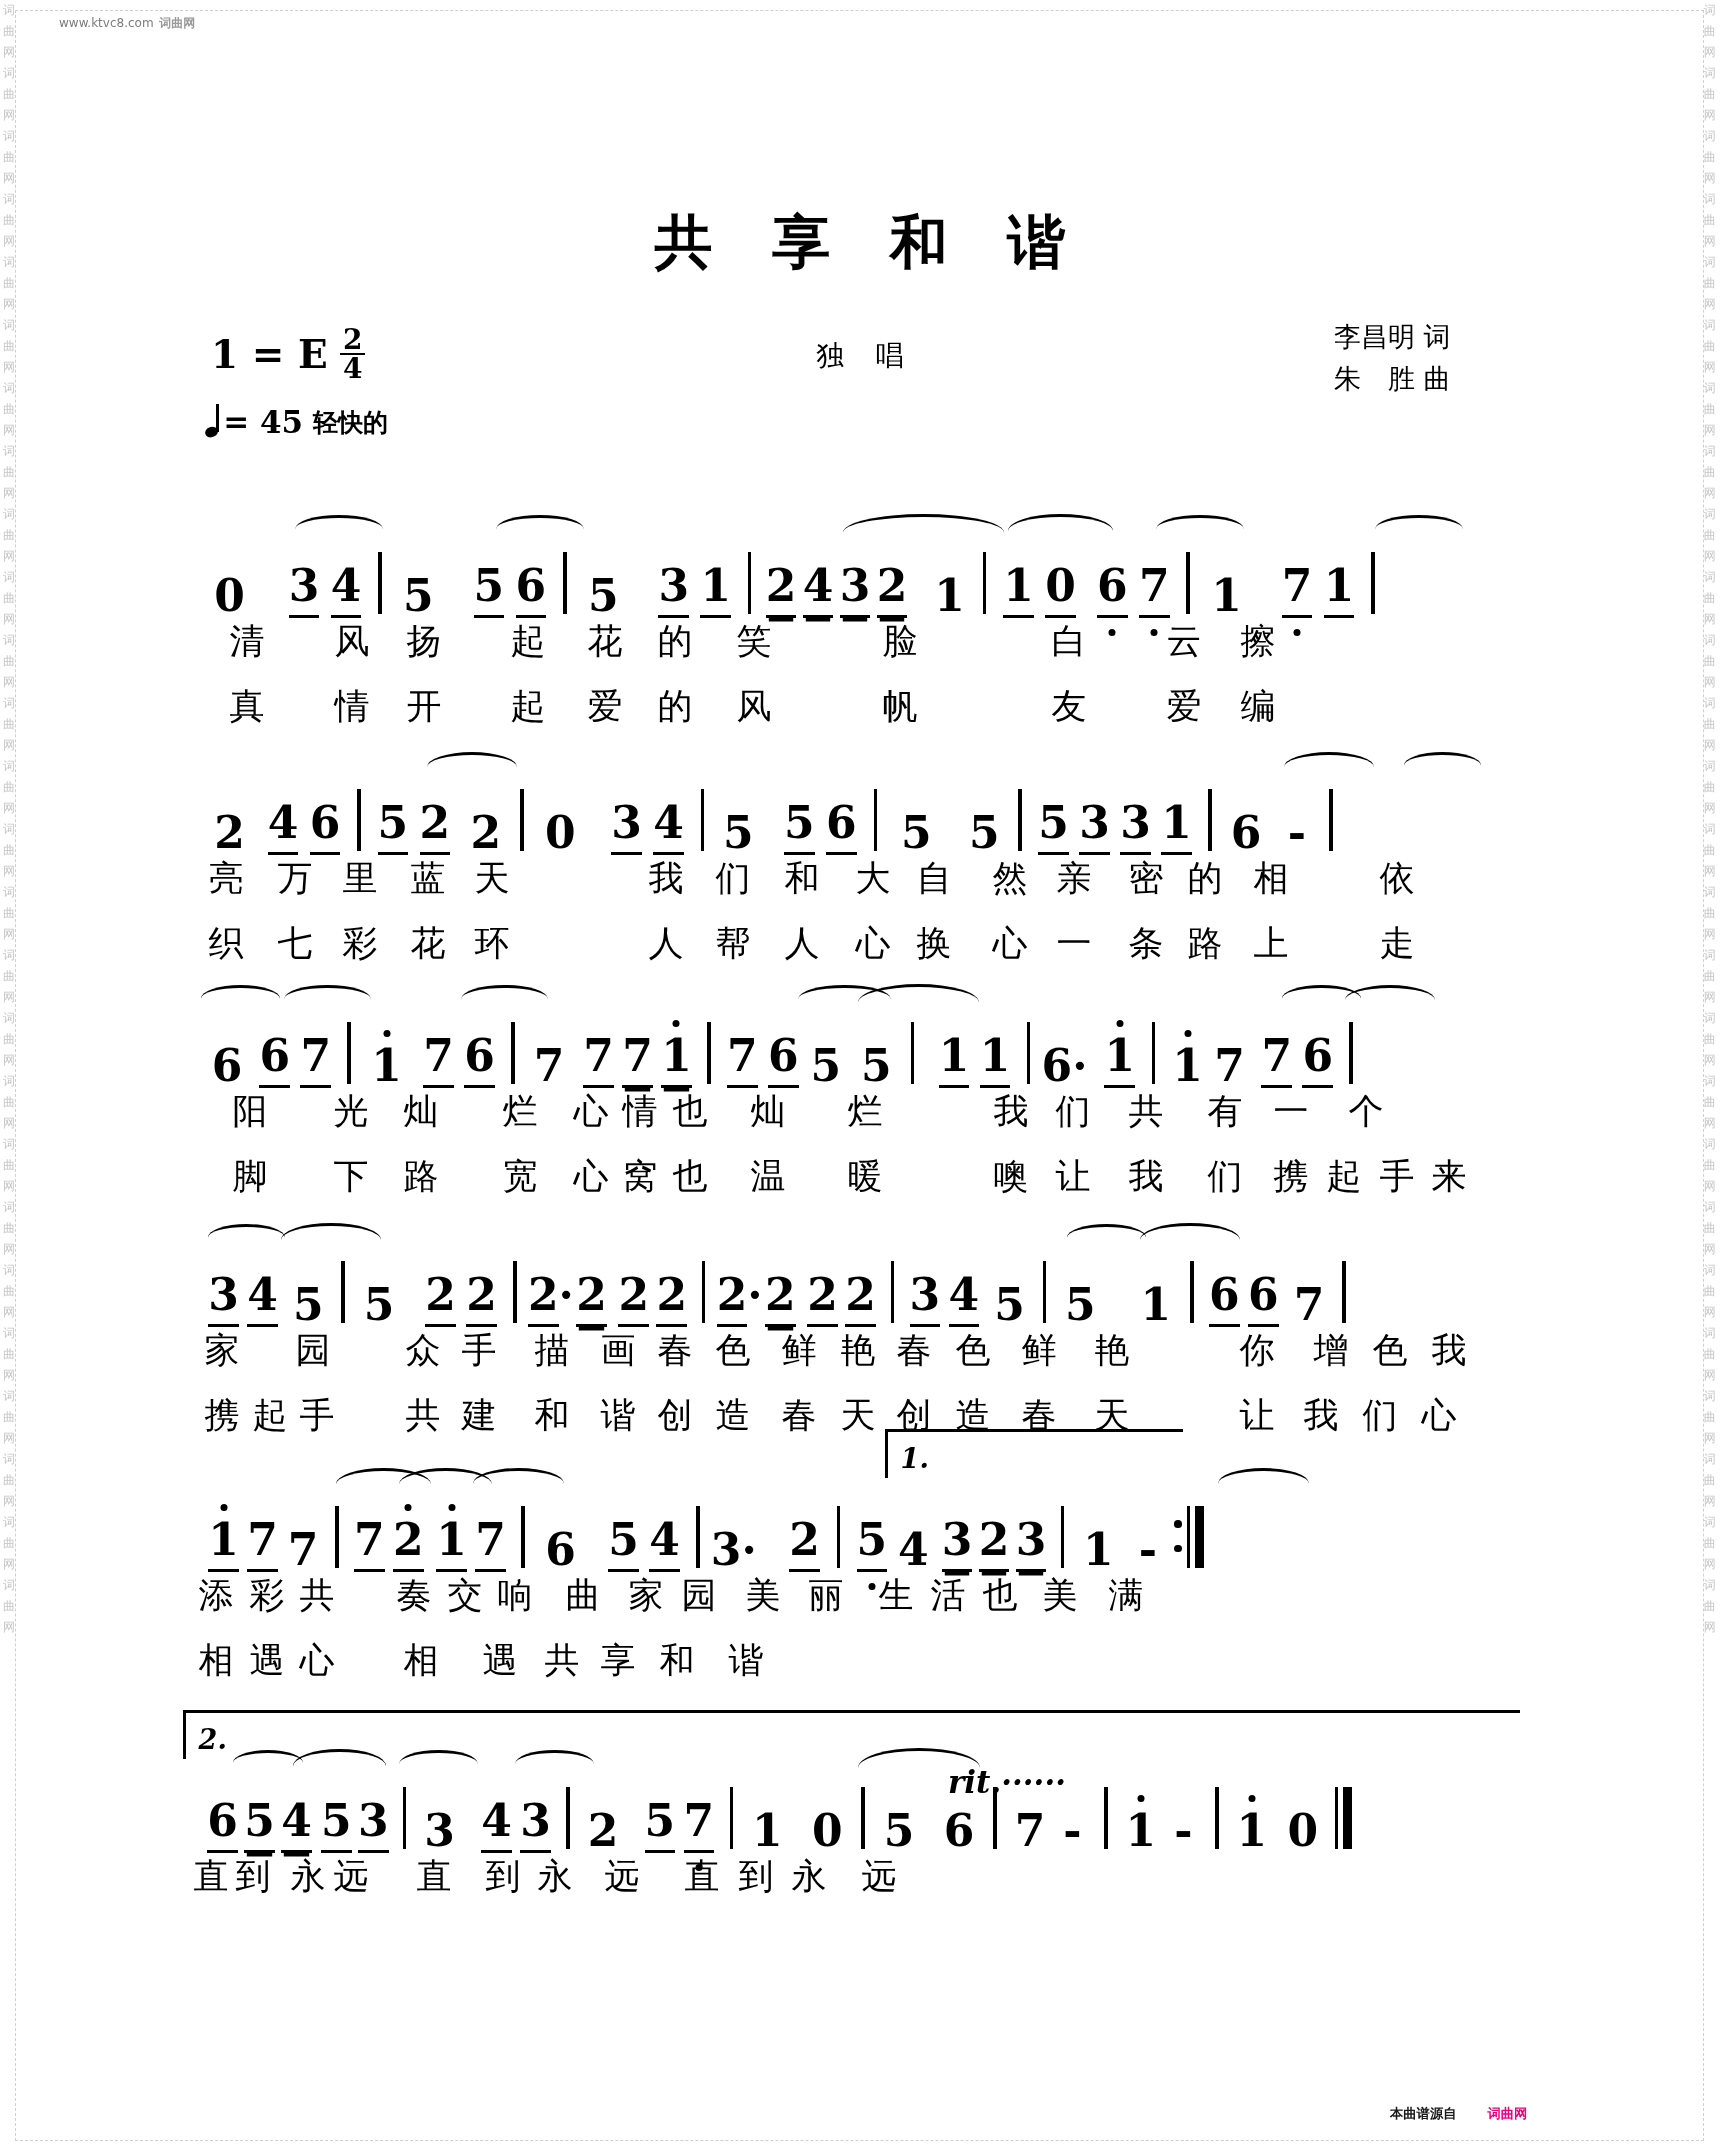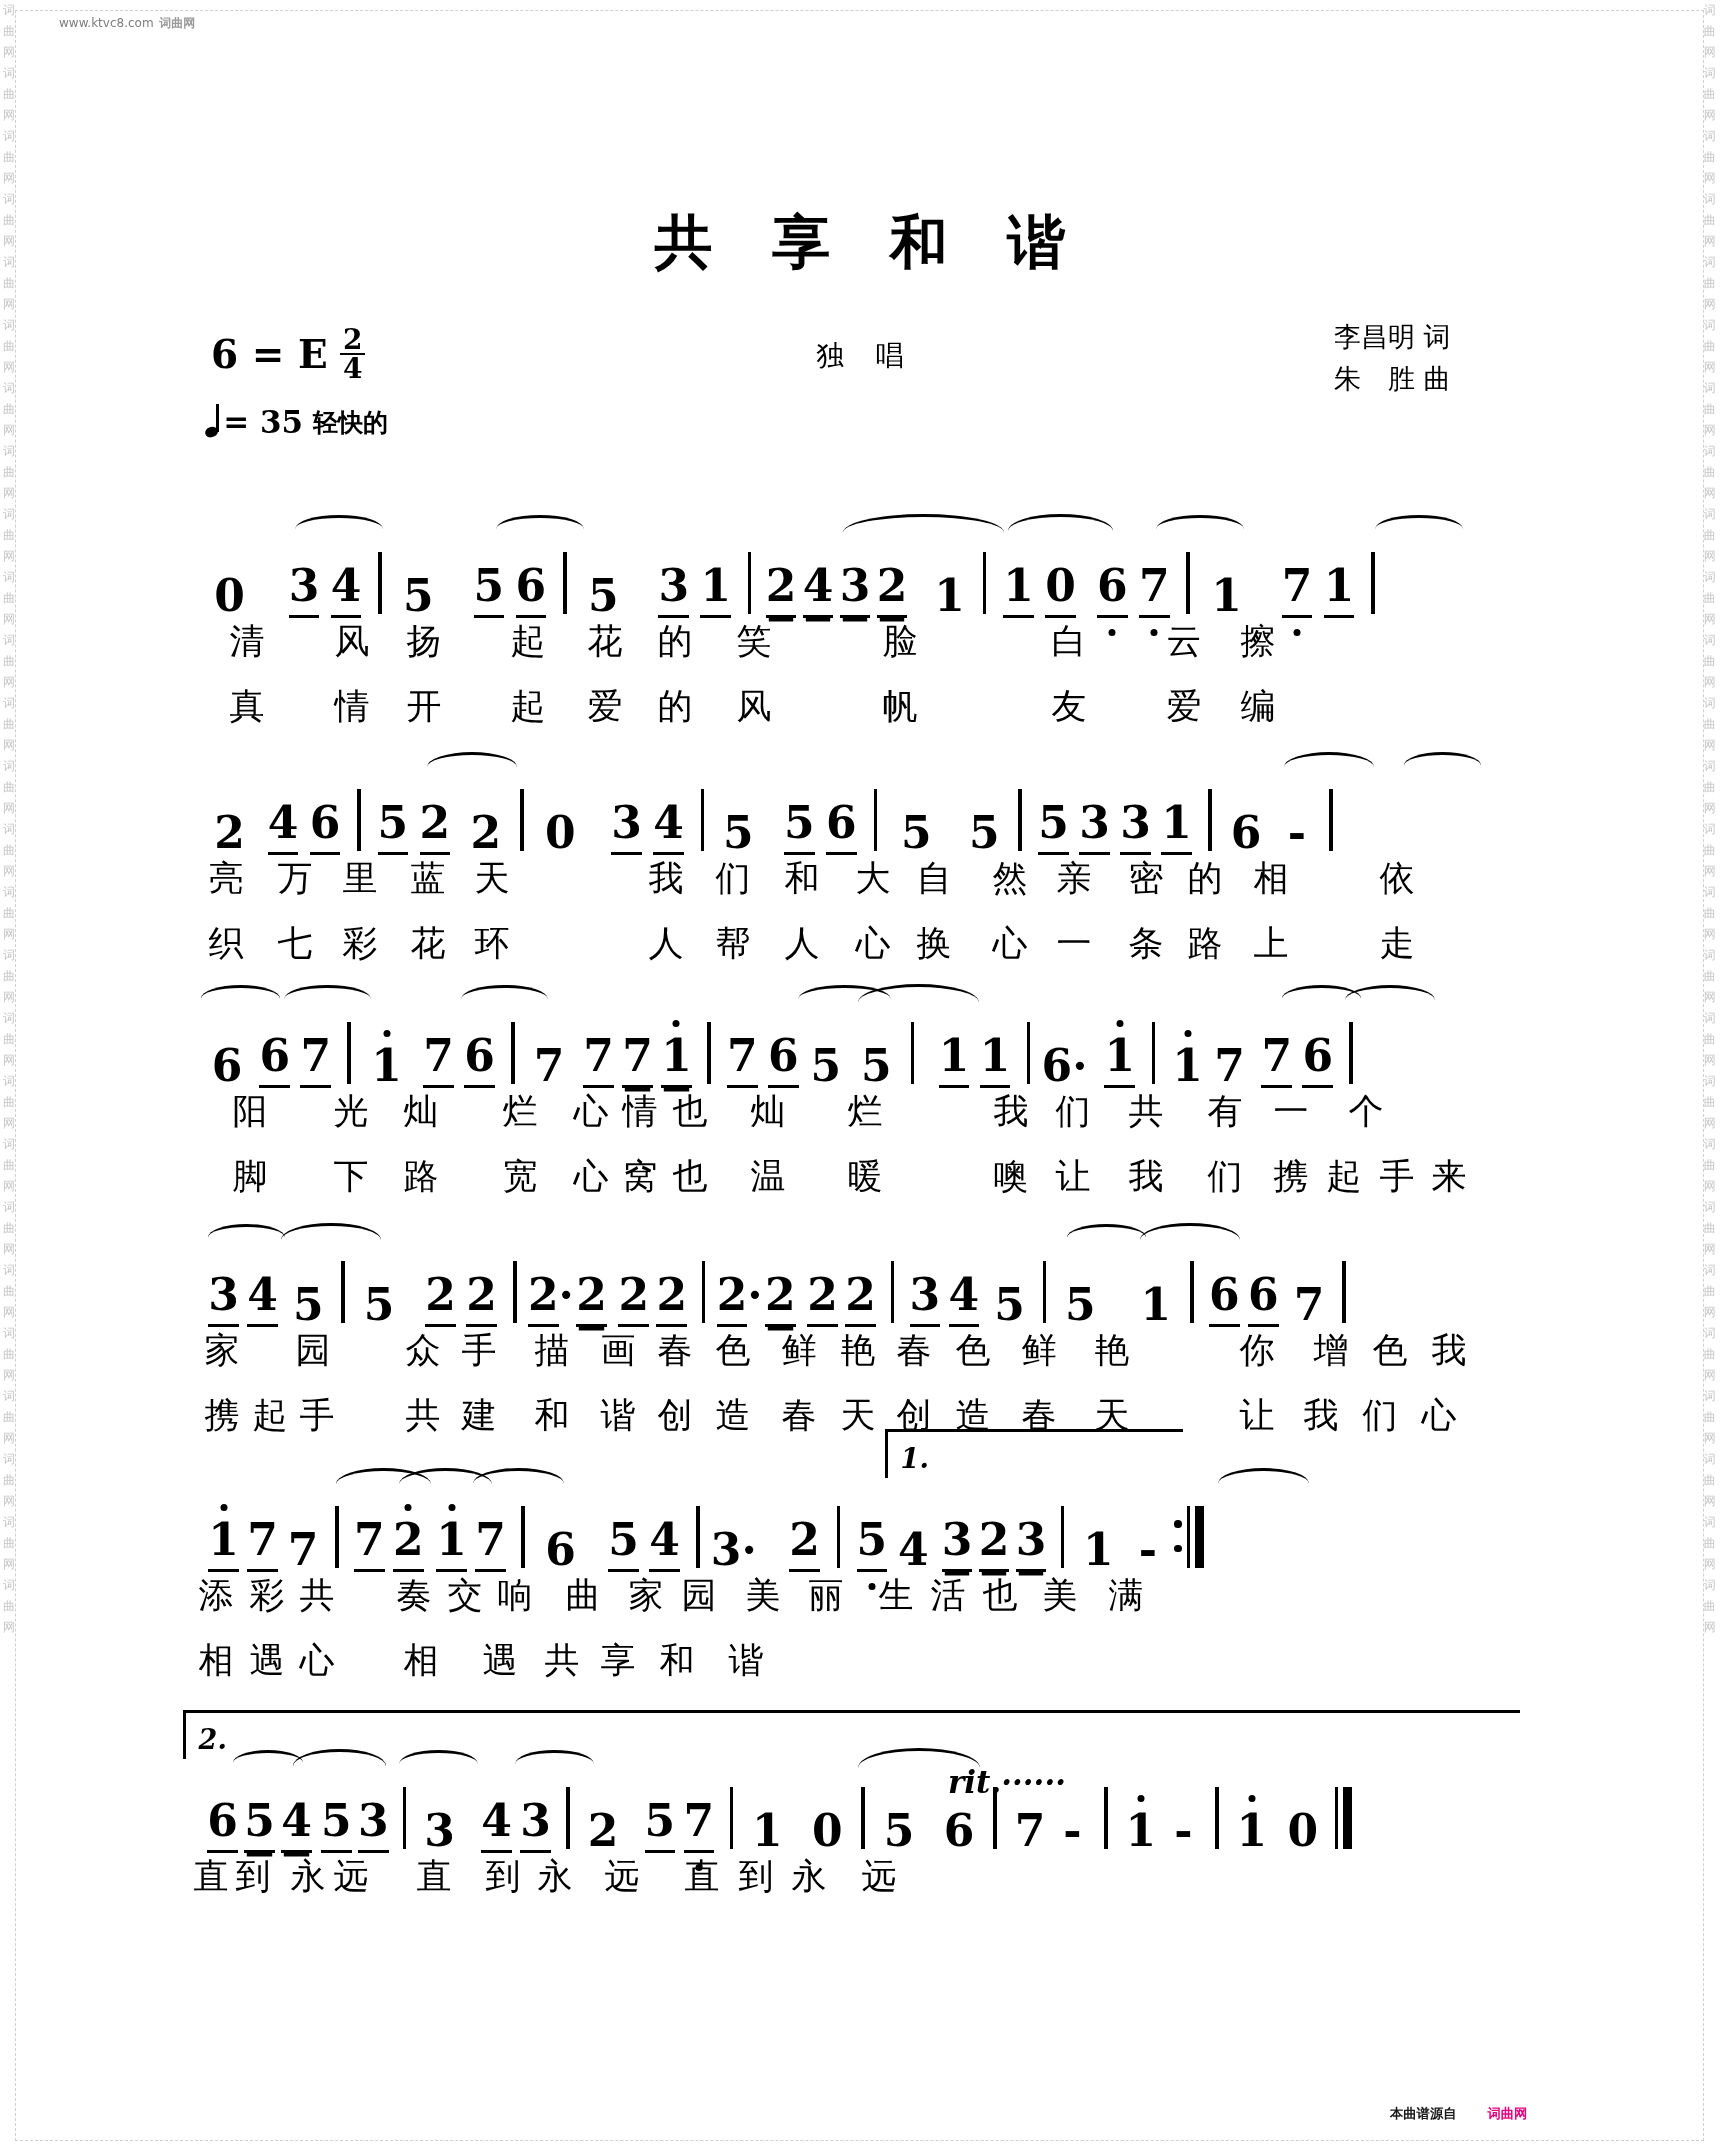--- a/index.html
+++ b/index.html
@@ -351,30 +351,30 @@
 </div>
 
 <div id="wm-bottom">
   <span>本曲谱源自</span><span class="brand">词曲网</span>
 </div>
 
 <div id="title">共 享 和 谐</div>
 <div id="subtitle">独 唱</div>
 
 <div id="keysig">
-  <span>6 = E</span>
+  <span>1 = E</span>
   <span class="frac">
     <span class="num">2</span>
     <span class="den">4</span>
   </span>
 </div>
 
 <div id="tempo">
   <span class="qnote"></span>
-  <span>= 35</span>
+  <span>= 45</span>
   <span class="mark">轻快的</span>
 </div>
 
 <div id="credits">
   <div>李昌明 词</div>
   <div>朱　胜 曲</div>
 </div>
 
 <div id="systems">
     <div class="stave" style="top: 513px;">

